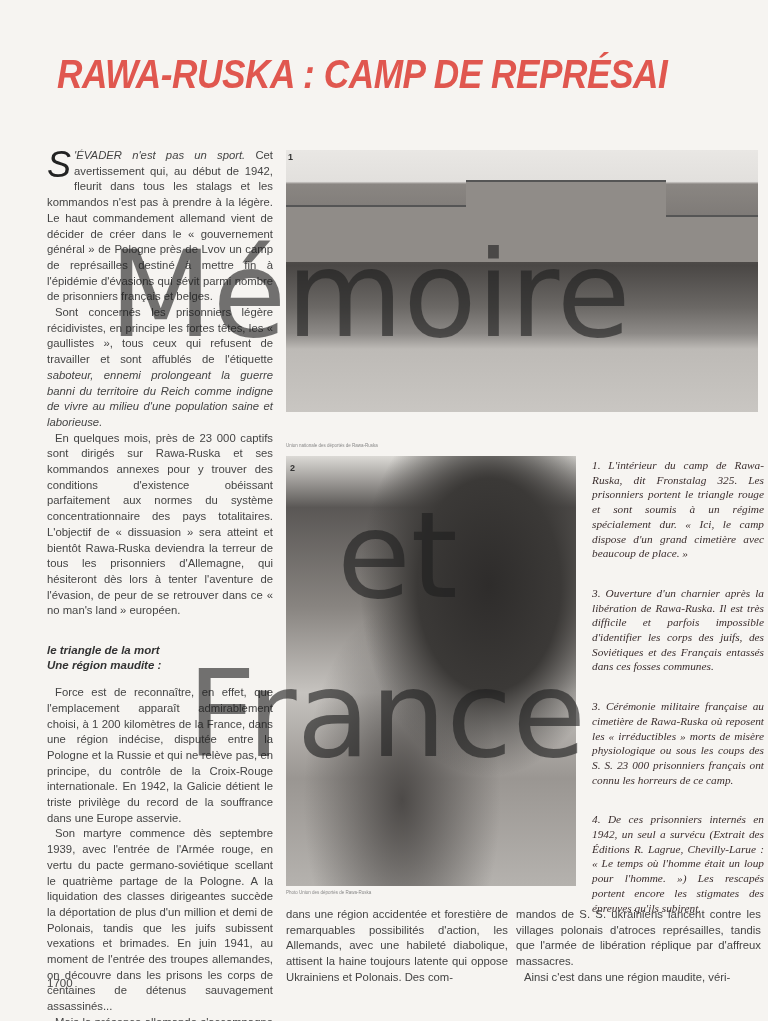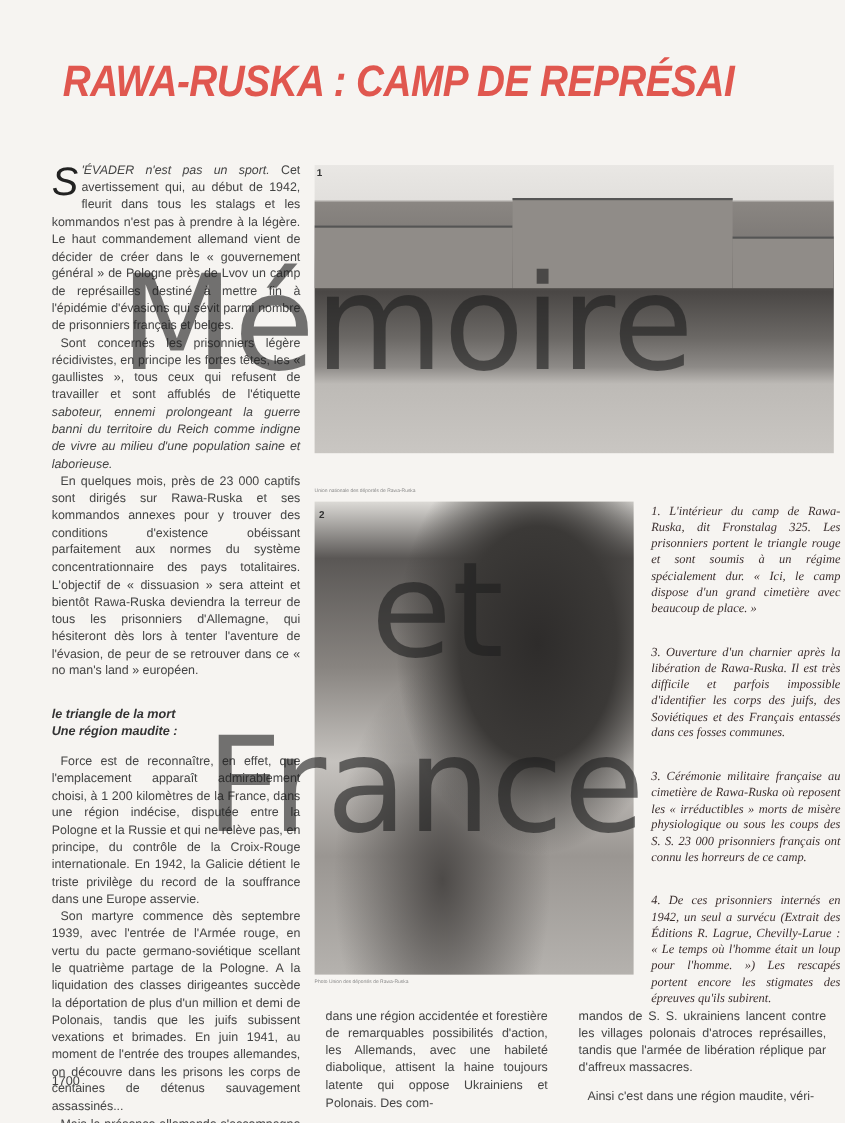--- a/index.html
+++ b/index.html
@@ -66,21 +66,21 @@
       font-family: "Liberation Serif", serif;
       font-weight: normal; font-style: italic;
       font-size: 11.3px; line-height: 14.7px; text-align: justify;
       color: #3b2e2e;
     }
     .captions p { margin: 0 0 25px 0; }
     .bottom-col {
       position: absolute; top: 907px; width: 222px;
       font-size: 11.3px; line-height: 15.7px; text-align: justify; color: #444;
     }
-    .bottom-col p { margin: 10px; }
+    .bottom-col p { margin: 0; }
     .bottom-col p.indent { text-indent: 8px; }
     .bc1 { left: 286px; }
     .bc2 { left: 516px; width: 245px; }
     .page-number {
       position: absolute; left: 47px; top: 977px; font-size: 11.5px; color: #444;
     }
     .watermark {
       position: absolute; font-family: "DejaVu Sans", sans-serif;
       color: rgba(30,30,30,0.62); pointer-events: none; line-height: 1;
       white-space: nowrap;

